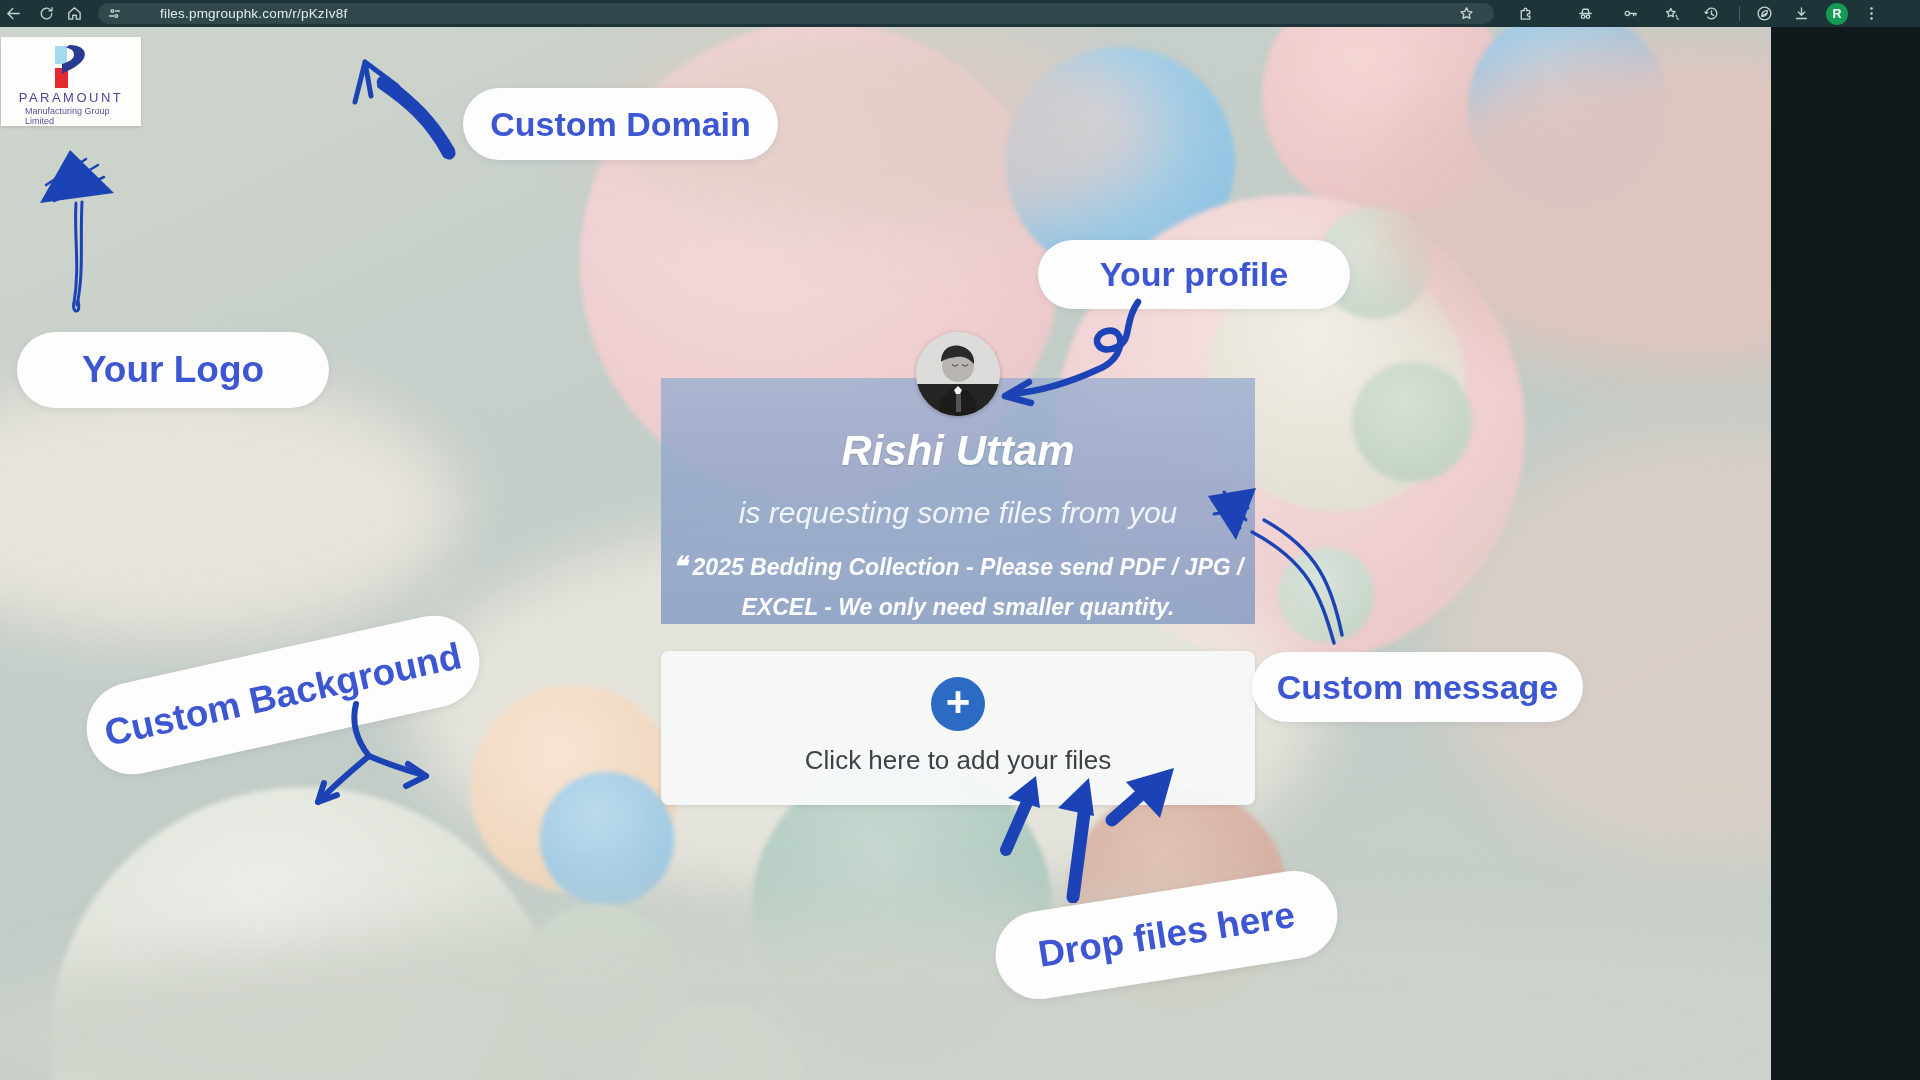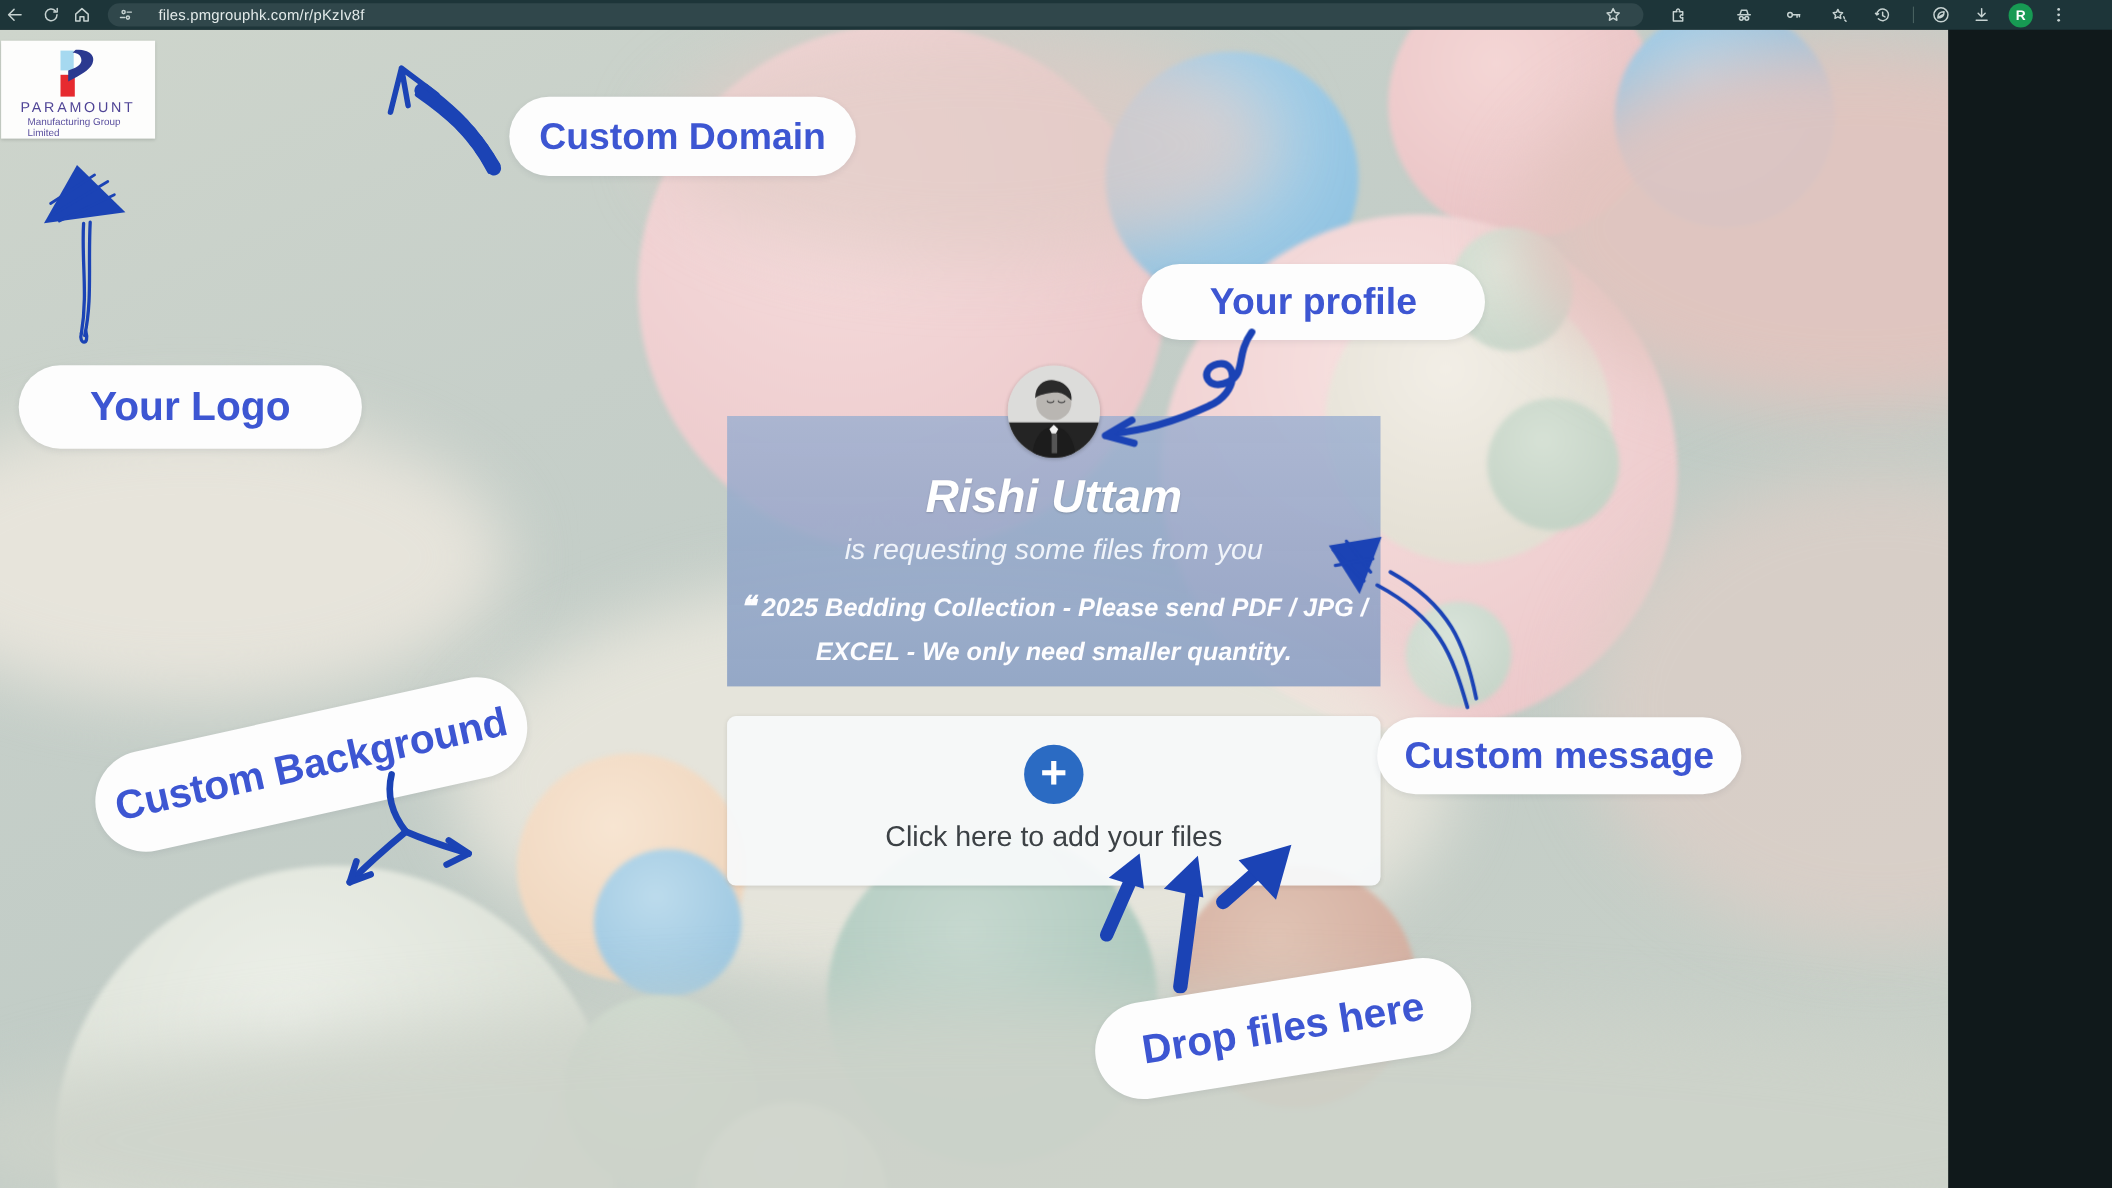--- a/index.html
+++ b/index.html
@@ -4,21 +4,21 @@
 <style>
   html,body{margin:0;padding:0;background:#10191b;}
   .screen{position:relative;width:1920px;height:1080px;overflow:hidden;
           font-family:"Liberation Sans",sans-serif;}
   
   .toolbar{position:absolute;left:0;top:0;width:1920px;height:27px;background:#1d3539;z-index:50;}
   .ticon{position:absolute;top:4px;width:19px;height:19px;display:flex;align-items:center;justify-content:center;}
   .ticon svg{width:17px;height:17px;stroke:#c6d2d1;fill:none;stroke-width:1.9;stroke-linecap:round;stroke-linejoin:round;}
   .urlbar{position:absolute;left:98px;top:3px;width:1396px;height:21px;background:#30474b;border-radius:11px;display:flex;align-items:center;}
   .urlbar .siteinfo{margin-left:7px;}
-  .urltext{margin-left:20px;color:#e3ebea;font-size:13.5px;letter-spacing:.2px;white-space:nowrap;}
+  .urltext{margin-left:36px;color:#e3ebea;font-size:13.5px;letter-spacing:.2px;white-space:nowrap;}
   .bookmark{position:absolute;right:18px;top:1px;}
   .sep{position:absolute;left:1739px;top:6px;width:1px;height:15px;background:#47605f;}
   .avatarchip{position:absolute;left:1826px;top:2.5px;width:22px;height:22px;border-radius:50%;background:#179a53;
               color:#fff;font-size:12.5px;font-weight:bold;display:flex;align-items:center;justify-content:center;}
   
   .page{position:absolute;left:0;top:27px;width:1771px;height:1053px;overflow:hidden;
         background:linear-gradient(155deg,#ced5cc 0%,#c6cfc9 30%,#c1ccc6 55%,#cad1c9 100%);}
   .ball,.cloud{position:absolute;border-radius:50%;}
   .cloud{filter:blur(30px);}
   .ball{filter:blur(2.5px);}
@@ -27,21 +27,21 @@
            box-shadow:0 1px 3px rgba(0,0,0,.15);display:flex;flex-direction:column;align-items:center;}
   .logotitle{color:#4f4496;font-size:13px;letter-spacing:2.5px;margin-top:2px;font-weight:500;}
   .logosub{color:#5a4f9e;font-size:9px;margin-top:1px;padding-left:24px;}
   
   .card{position:absolute;left:661px;top:351px;width:594px;height:246px;z-index:10;
         background:linear-gradient(180deg,rgba(156,175,208,.82),rgba(128,152,193,.80));
         backdrop-filter:blur(3px);text-align:center;color:#fff;}
   .avatar{position:absolute;left:50%;top:-46px;transform:translateX(-50%);width:84px;height:84px;border-radius:50%;
           overflow:hidden;box-shadow:0 1px 4px rgba(0,0,0,.25);}
   .cardname{margin-top:49px;font-size:42px;font-weight:bold;font-style:italic;text-shadow:0 1px 2px rgba(0,0,0,.18);}
-  .cardsub{margin-top:9px;font-size:26px;font-style:italic;color:#f0f4fa;}
+  .cardsub{margin-top:21px;font-size:30px;font-style:italic;color:#f0f4fa;}
   .cardquote{margin-top:16px;font-size:23px;font-weight:bold;font-style:italic;line-height:40px;color:#fdfdff;}
   .qmark{font-size:26px;margin-right:6px;}
   
   .dropzone{position:absolute;left:661px;top:624px;width:594px;height:154px;z-index:10;border-radius:8px;
             background:rgba(247,249,250,.94);box-shadow:0 1px 5px rgba(0,0,0,.10);cursor:pointer;
             display:flex;flex-direction:column;align-items:center;}
   .plusbtn{margin-top:26px;width:54px;height:54px;border-radius:50%;background:#2b6bc3;color:#fff;
            font-size:42px;font-weight:bold;display:flex;align-items:center;justify-content:center;line-height:0;padding-bottom:4px;box-sizing:border-box;}
   .droplabel{margin-top:14px;font-size:26px;color:#3c4145;}
   

